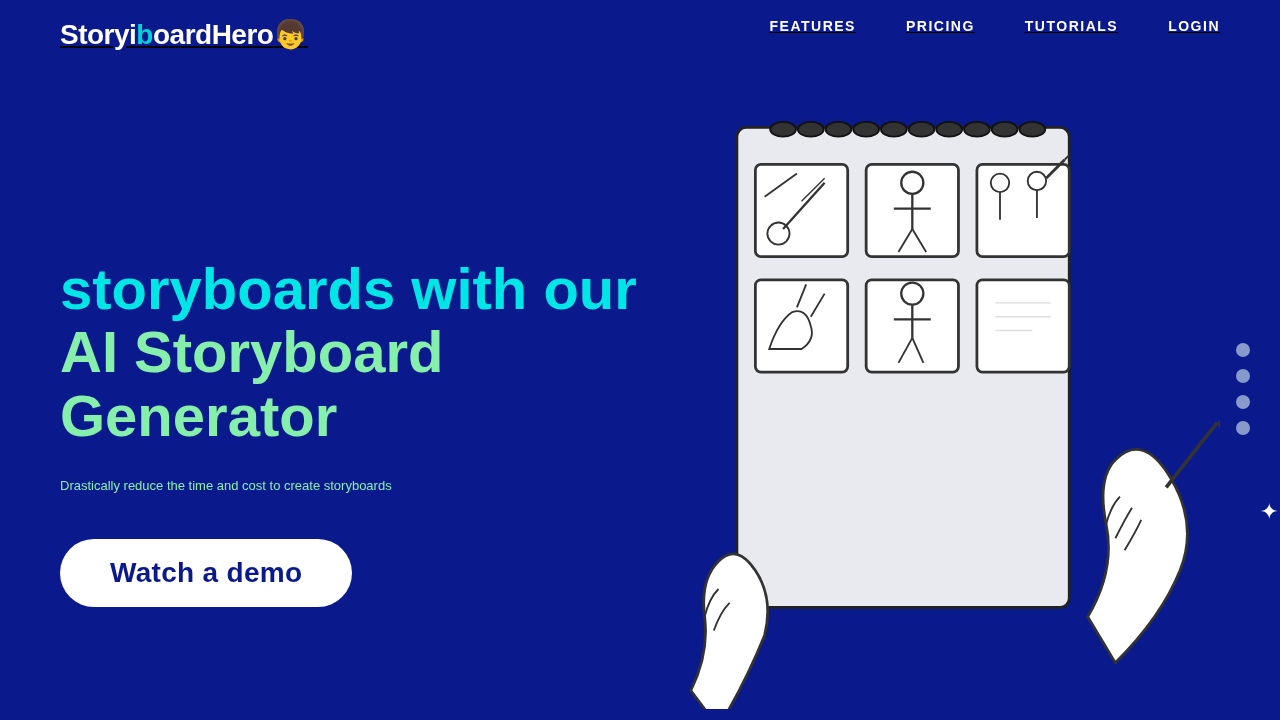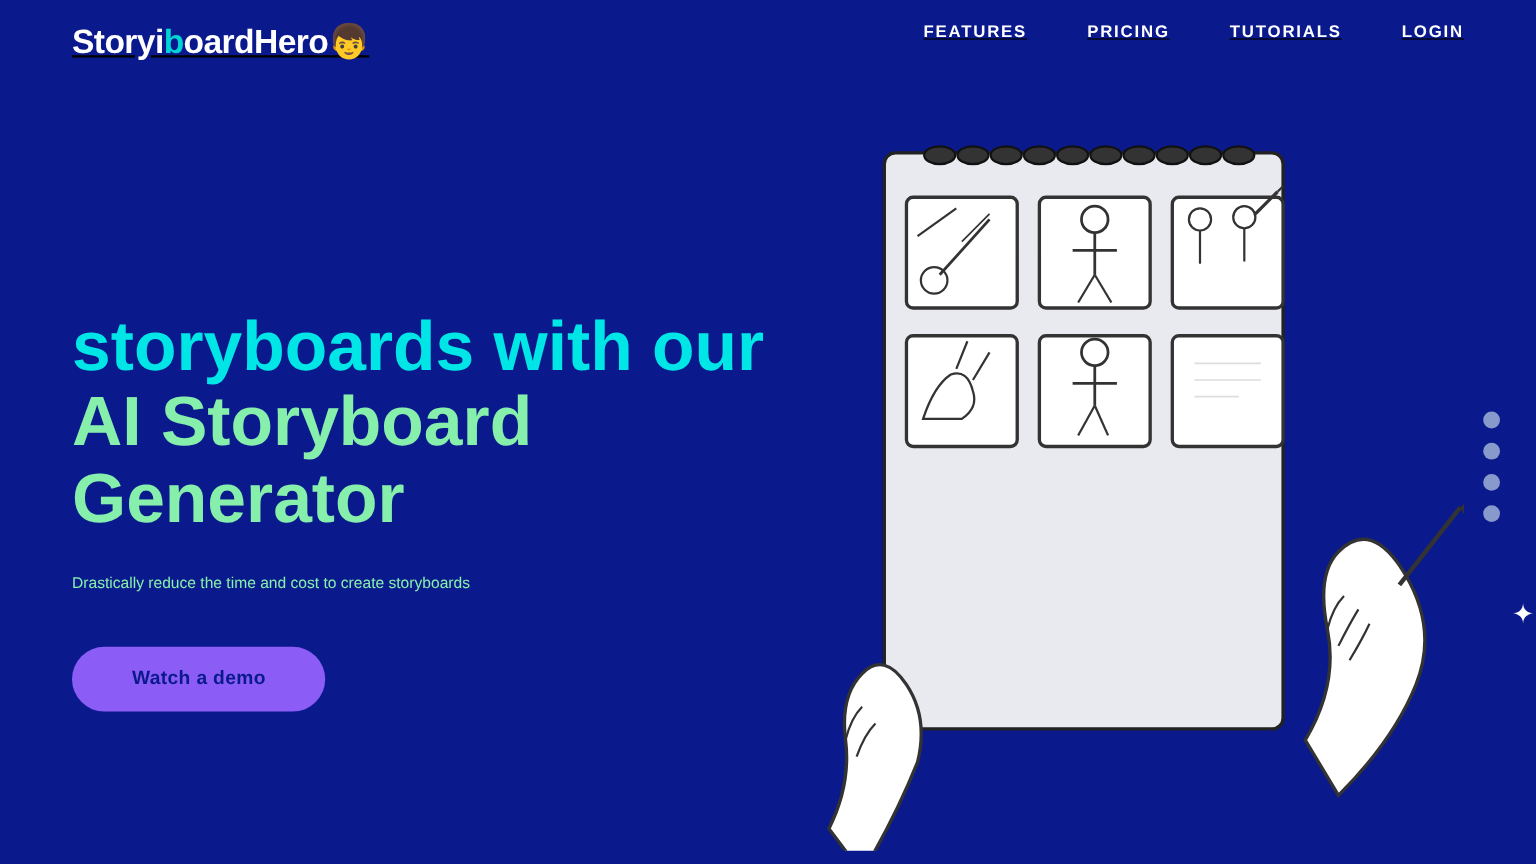--- a/index.html
+++ b/index.html
@@ -92,23 +92,23 @@
 
     .hero-subtitle {
       font-size: 13px;
       color: #86efac;
       line-height: 1.5;
       margin-bottom: 44px;
       max-width: 500px;
     }
 
     .watch-demo-btn {
-      background-color: #8b5cf6;
+      background-color: #ffffff;
       color: #0a1a8c;
-      font-size: 16px;
+      font-size: 28px;
       font-weight: 800;
       border: none;
       border-radius: 50px;
       padding: 18px 50px;
       cursor: pointer;
       letter-spacing: 0.3px;
     }
 
     
     .hero-right {

